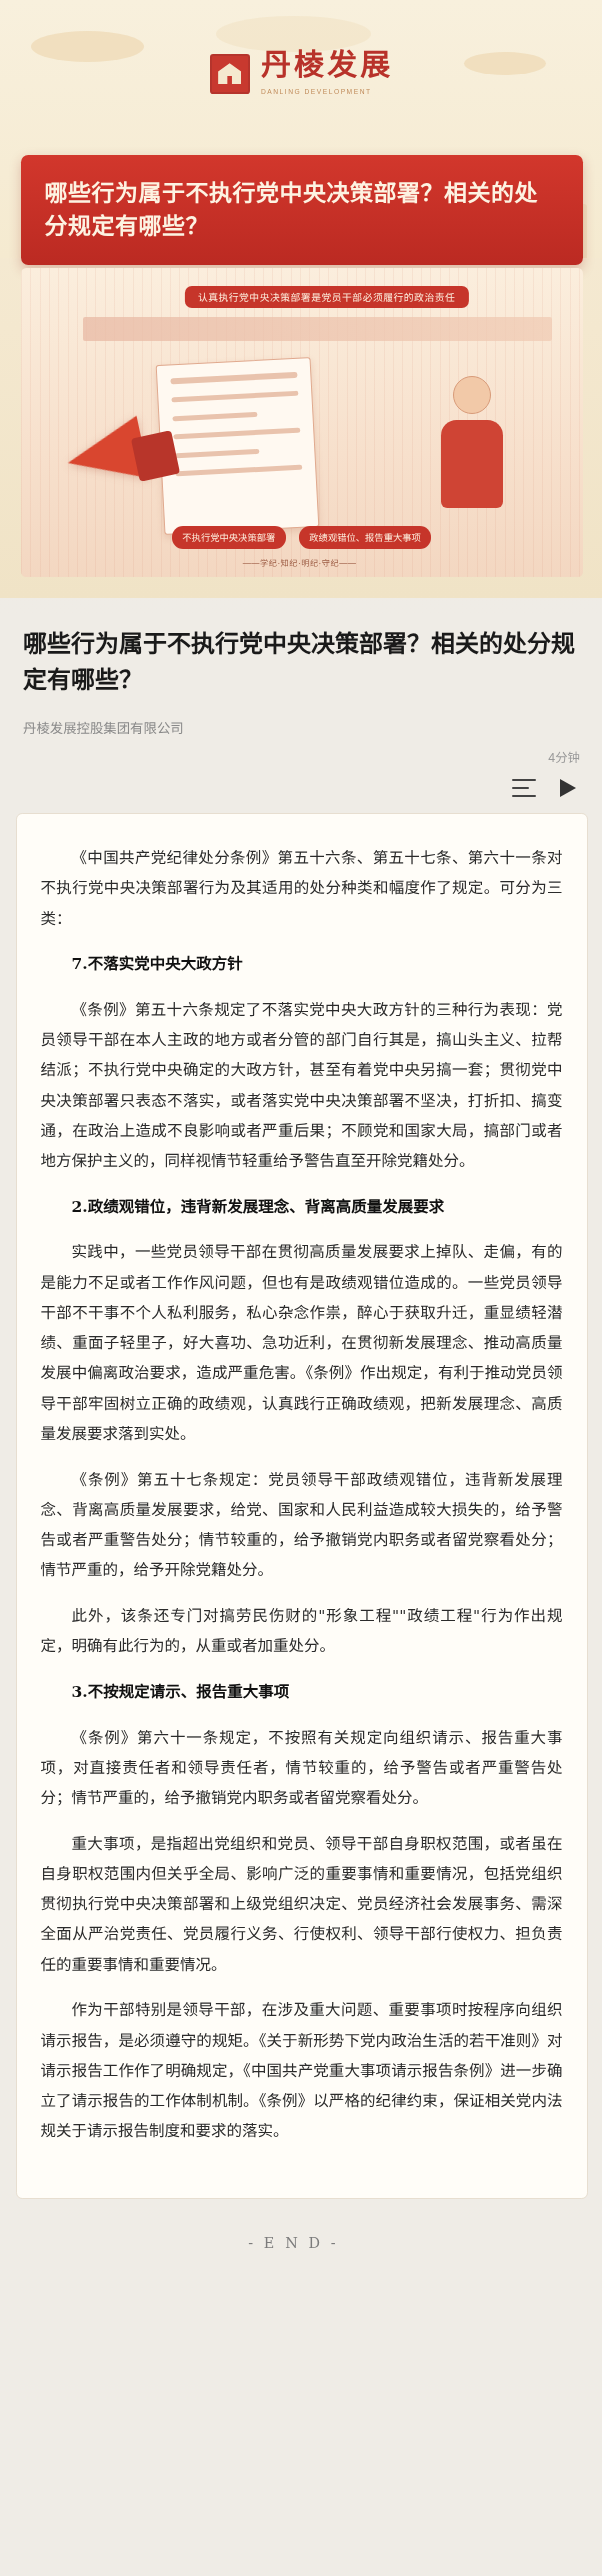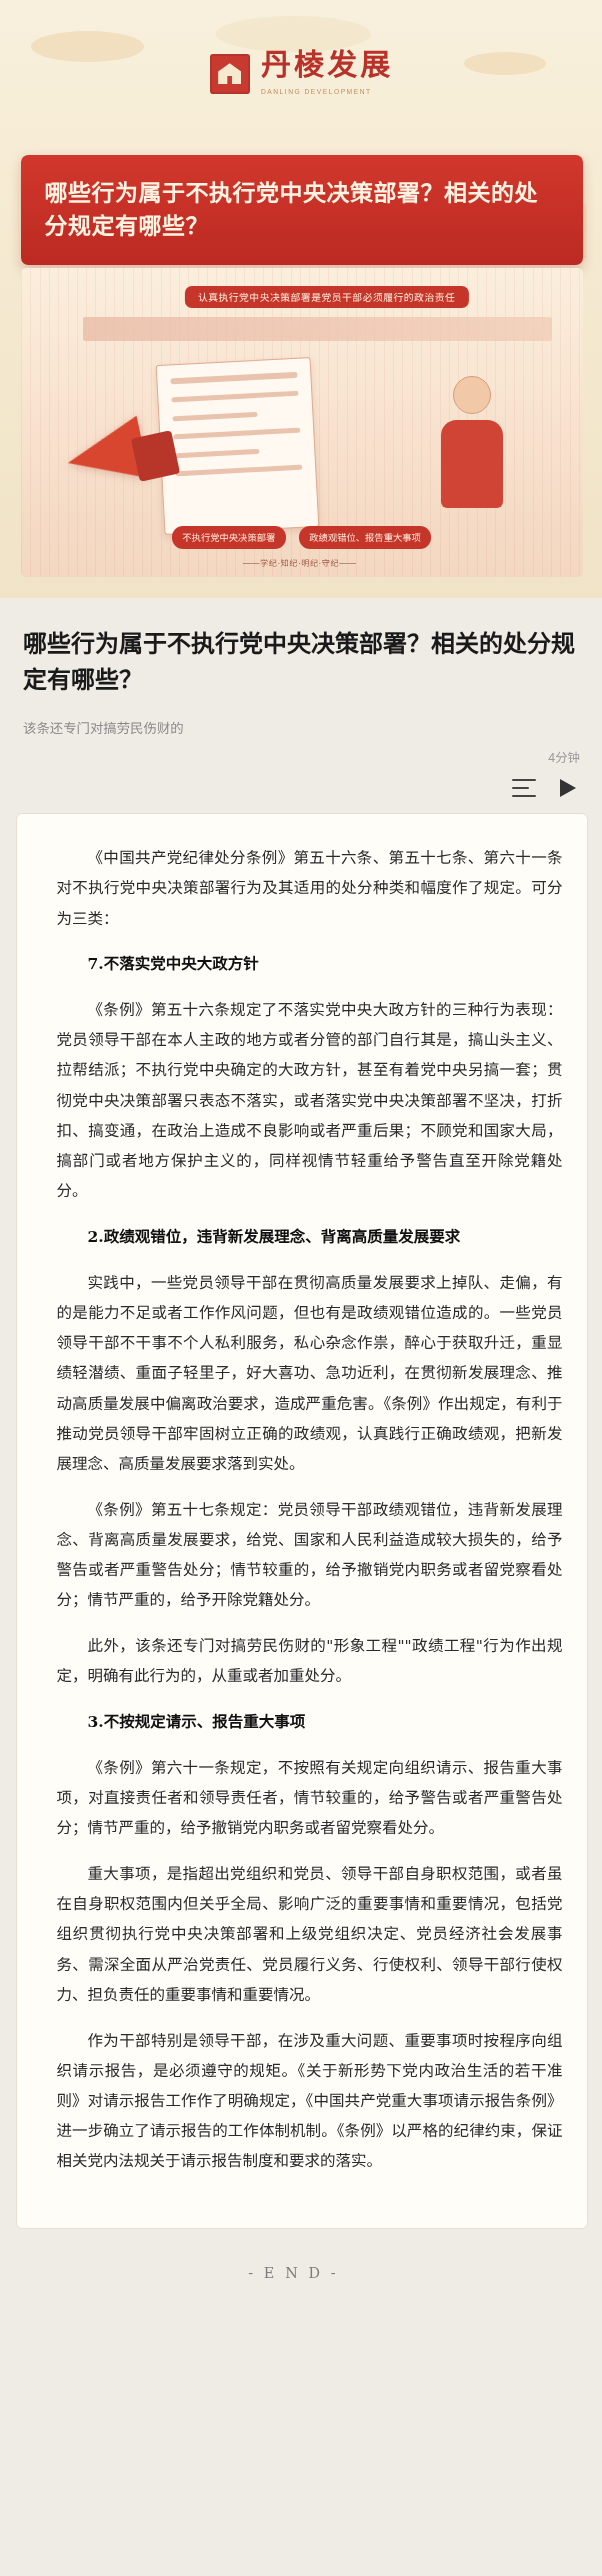--- a/index.html
+++ b/index.html
@@ -255,21 +255,21 @@
     border-top: 9.8px solid transparent;
     border-bottom: 9.8px solid transparent;
   }
 
   
   .body-card {
     margin: 7.2px 15.5px 0 15.5px;
     background: #fffdf8;
     border: 0.5px solid #e7ded0;
     border-radius: 6.2px;
-    padding: 29px 24px 36px 40px;
+    padding: 29px 24px 36px 24px;
   }
   .p {
     font-size: 15.5px;
     line-height: 1.95;
     color: #2b2b2b;
     text-align: justify;
     margin-bottom: 15.5px;
     text-indent: 2em;
     font-family: "DejaVu Serif","Liberation Serif", serif;
   }
@@ -350,21 +350,21 @@
         <div class="illus-badge">不执行党中央决策部署</div>
         <div class="illus-badge">政绩观错位、报告重大事项</div>
       </div>
 
       <div class="illus-footnote">——学纪·知纪·明纪·守纪——</div>
     </div>
   </div>
 
   <div class="article-head">
     <h1 class="art-title">哪些行为属于不执行党中央决策部署？相关的处分规定有哪些？</h1>
-    <div class="art-meta">该条还专门对搞劳民伤财的</div>
+    <div class="art-meta">丹棱发展控股集团有限公司</div>
     <div class="art-readtime">4分钟</div>
     <div class="art-tools">
       <div class="icon-btn icon-listen">
           <i></i>
           <i></i>
           <i></i>
         </div>
       <div class="icon-btn icon-play"></div>
     </div>
   </div>

